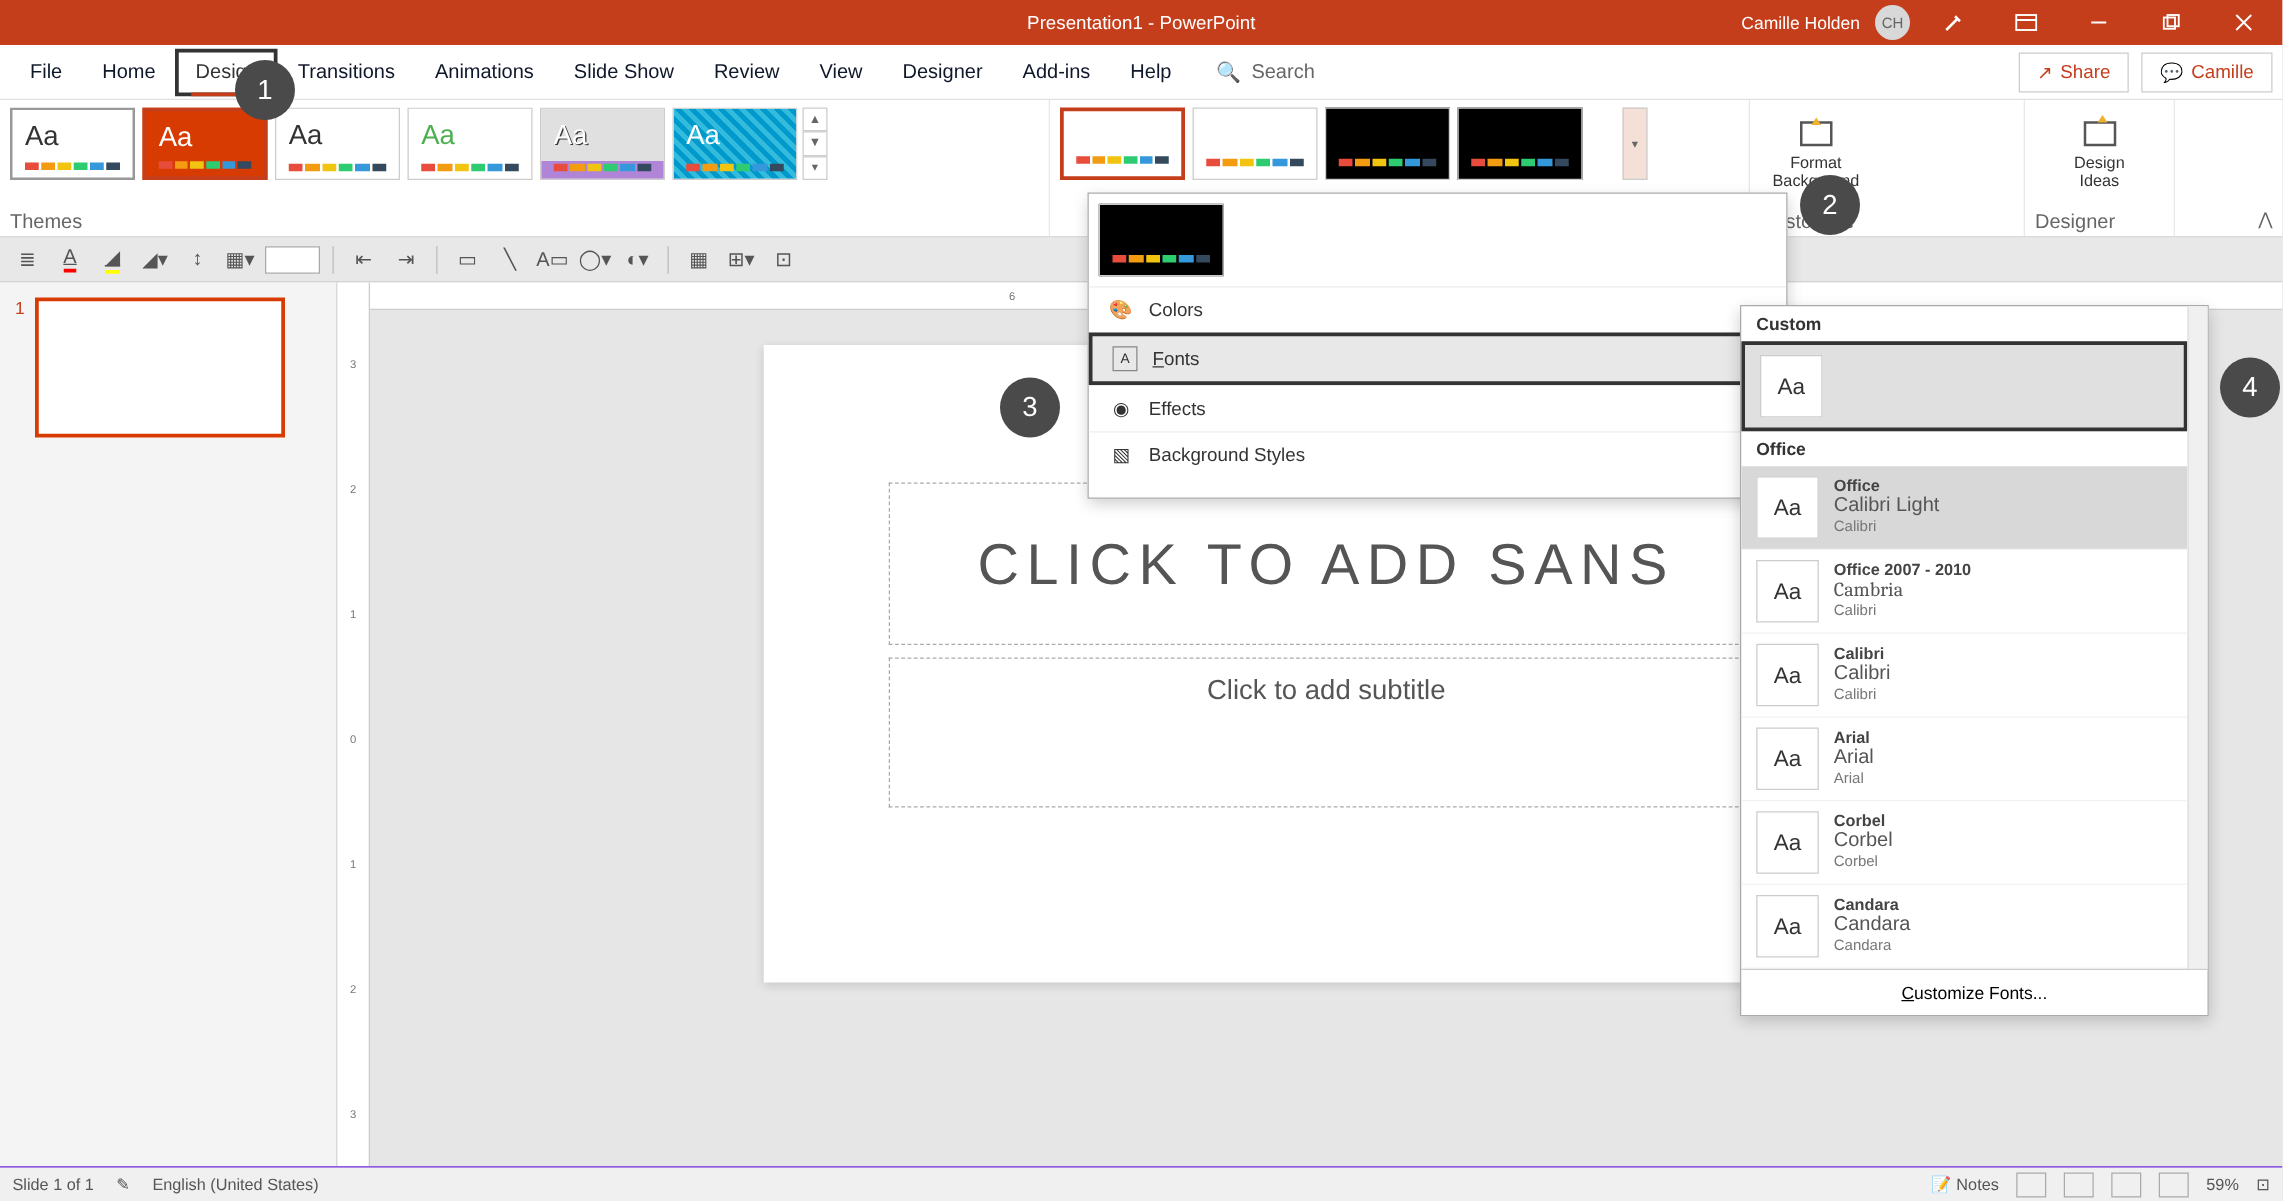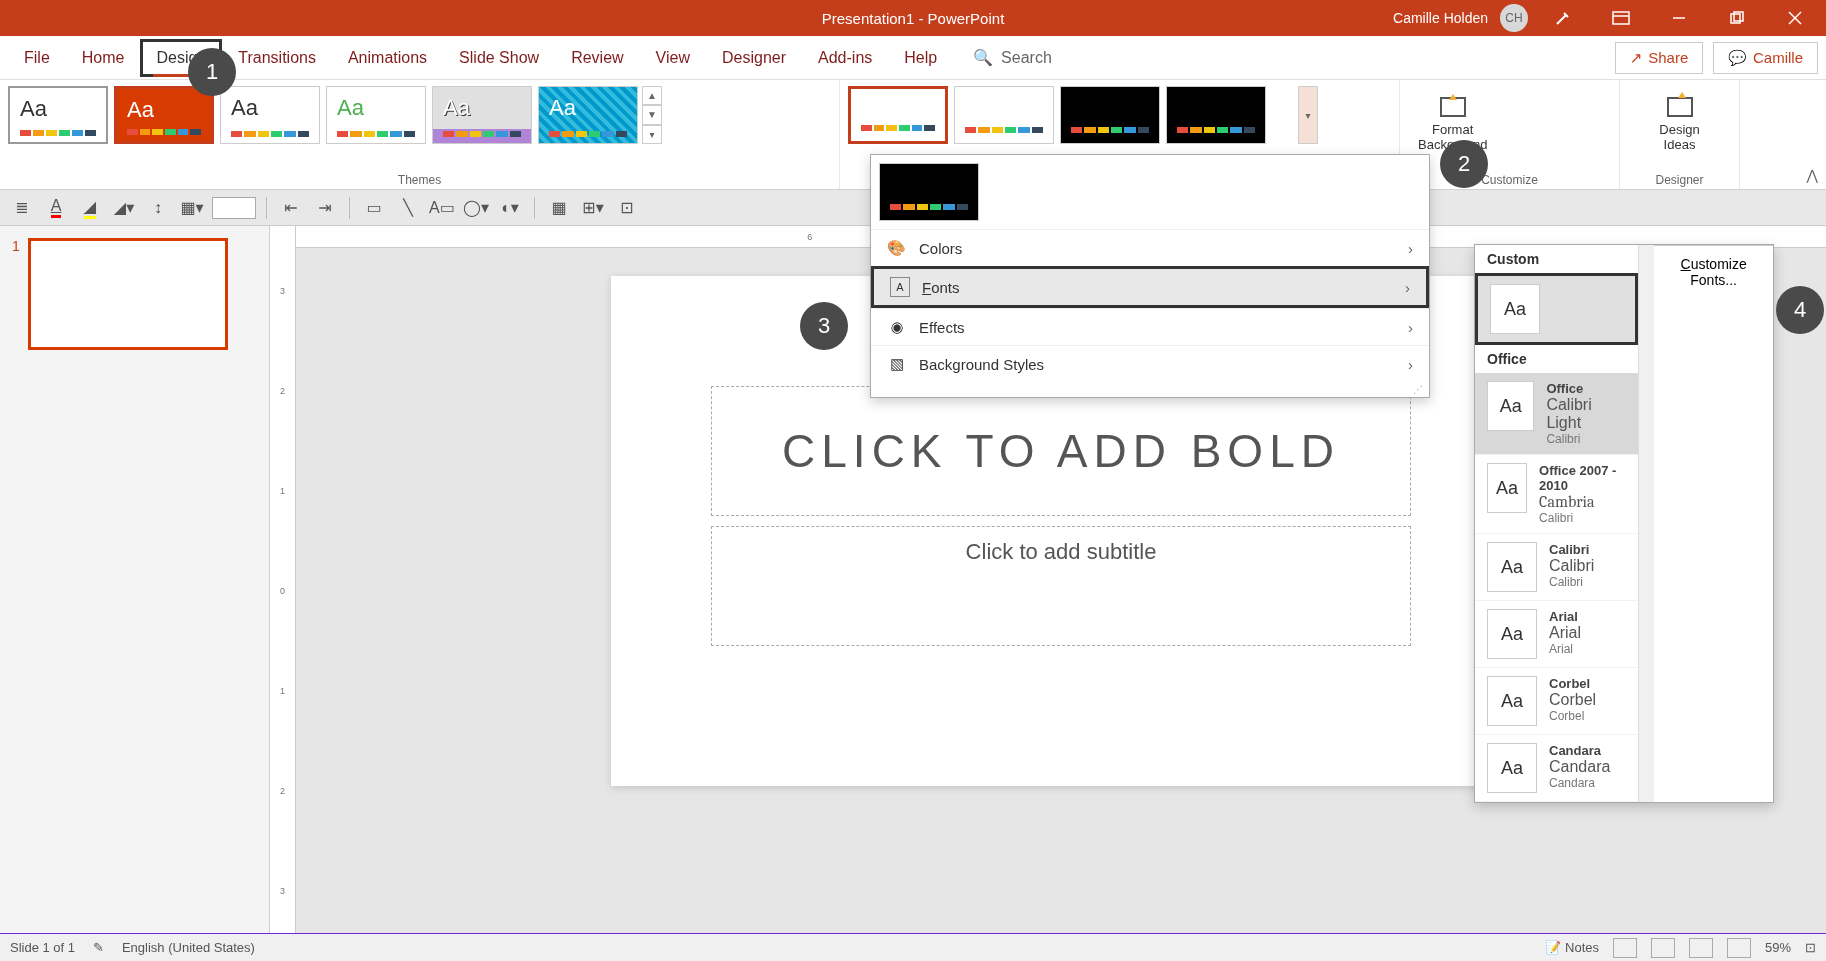--- a/index.html
+++ b/index.html
@@ -9,31 +9,31 @@
 .titlebar { background: #c43e1c; height: 36px; display: flex; align-items: center; color: #fff; position: relative; }
 .titlebar .app-title { position: absolute; left: 50%; transform: translateX(-50%); font-size: 15px; }
 .titlebar .user-area { margin-left: auto; display: flex; align-items: center; gap: 12px; padding-right: 8px; }
 .titlebar .user-name { font-size: 14px; }
 .titlebar .avatar { width: 28px; height: 28px; border-radius: 50%; background: #d8d8d8; color: #666; font-size: 12px; display: flex; align-items: center; justify-content: center; }
 .titlebar .win-btn { width: 46px; height: 36px; display: flex; align-items: center; justify-content: center; cursor: pointer; }
 .win-btn svg { stroke: #fff; fill: none; }
 
 
 .ribbon-tabs { background: #fff; height: 44px; display: flex; align-items: center; padding: 0 8px; border-bottom: 1px solid #e0e0e0; position: relative; }
-.ribbon-tabs .tab { padding: 10px 16px; font-size: 16px; color: #7f1d1d; cursor: pointer; }
+.ribbon-tabs .tab { padding: 10px 16px; font-size: 16px; color: #0f172a; cursor: pointer; }
 .ribbon-tabs .tab.active { border: 3px solid #333; padding: 7px 13px; color: #333; position: relative; }
 .ribbon-tabs .tab.active::after { content: ""; position: absolute; bottom: -3px; left: 10px; right: 10px; height: 3px; background: #c43e1c; }
 .ribbon-tabs .search { display: flex; align-items: center; gap: 8px; margin-left: 20px; color: #666; }
 .ribbon-tabs .right-actions { margin-left: auto; display: flex; gap: 10px; }
 .ribbon-tabs .action-btn { border: 1px solid #ccc; padding: 6px 14px; font-size: 15px; color: #c43e1c; cursor: pointer; background: #fff; display: flex; align-items: center; gap: 6px; }
 
 
 .ribbon { background: #fff; height: 110px; display: flex; border-bottom: 1px solid #d0d0d0; position: relative; }
 .ribbon-group { border-right: 1px solid #e8e8e8; padding: 6px 8px 2px; display: flex; flex-direction: column; }
-.ribbon-group-label { font-size: 12px; color: #666; text-align: center; margin-top: auto; padding-top: 4px; }
+.ribbon-group-label { font-size: 16px; color: #666; margin-top: auto; padding-top: 4px; }
 .themes-gallery { display: flex; gap: 6px; overflow: hidden; }
 .theme-thumb { width: 100px; height: 58px; border: 1px solid #ccc; background: #fff; position: relative; cursor: pointer; }
 .theme-thumb.selected { border: 3px solid #c43e1c; }
 .theme-thumb .aa { position: absolute; top: 8px; left: 10px; font-size: 22px; color: #333; }
 .theme-thumb .bar { position: absolute; bottom: 6px; left: 10px; right: 10px; height: 6px; display: flex; gap: 2px; }
 .theme-thumb .bar span { flex: 1; }
 .theme-thumb.orange { background: #d83b01; }
 .theme-thumb.orange .aa { color: #fff; }
 .theme-thumb.green .aa { color: #4CAF50; }
 .theme-thumb.purple { background: linear-gradient(to bottom, #e0e0e0 75%, #b085d8 75%); }
@@ -79,21 +79,21 @@
 .variants-menu { position: absolute; top: 154px; left: 870px; width: 560px; border: 1px solid #aaa; background: #fff; box-shadow: 0 4px 12px rgba(0,0,0,.2); z-index: 50; }
 .variants-menu .row5 { padding: 8px; display: flex; gap: 6px; }
 .variants-menu .row5 .variant-thumb { width: 100px; height: 58px; }
 .variants-menu .menu-item { display: flex; align-items: center; padding: 8px 16px; font-size: 15px; color: #333; cursor: pointer; gap: 12px; border-top: 1px solid #eee; position: relative; }
 .variants-menu .menu-item.fonts-hl { border: 3px solid #333; background: #e8e8e8; }
 .variants-menu .menu-item .chev { margin-left: auto; color: #666; }
 .variants-menu .menu-item .ico { width: 20px; height: 20px; display: flex; align-items: center; justify-content: center; }
 .variants-menu .resize-grip { text-align: right; padding: 2px 6px; color: #aaa; font-size: 10px; }
 
 
-.fonts-flyout { position: absolute; top: 244px; left: 1474px; width: 300px; border: 1px solid #aaa; background: #fff; box-shadow: 0 4px 12px rgba(0,0,0,.2); z-index: 60; max-height: 700px; display: flex; }
+.fonts-flyout { position: absolute; top: 244px; left: 1392px; width: 375px; border: 1px solid #aaa; background: #fff; box-shadow: 0 4px 12px rgba(0,0,0,.2); z-index: 60; max-height: 700px; display: flex; flex-direction: column; }
 .fonts-flyout .section-header { padding: 6px 12px; font-weight: bold; font-size: 14px; color: #333; }
 .fonts-flyout .font-item { display: flex; gap: 12px; padding: 8px 12px; cursor: pointer; border-bottom: 1px solid #f2f2f2; }
 .fonts-flyout .font-item.selected { background: #e0e0e0; border: 3px solid #333; }
 .fonts-flyout .font-item.sel2 { background: #d8d8d8; }
 .fonts-flyout .font-thumb { width: 50px; height: 50px; border: 1px solid #ccc; background: #fff; display: flex; align-items: center; justify-content: center; font-size: 18px; color: #333; }
 .fonts-flyout .font-text { display: flex; flex-direction: column; }
 .fonts-flyout .font-name { font-size: 13px; font-weight: bold; color: #444; }
 .fonts-flyout .font-major { font-size: 16px; color: #555; }
 .fonts-flyout .font-minor { font-size: 12px; color: #777; }
 .fonts-flyout .customize { padding: 10px; text-align: center; border-top: 1px solid #ccc; cursor: pointer; font-size: 14px; }
@@ -379,21 +379,21 @@
         <div class="tick" style="top:160px">2</div>
         <div class="tick" style="top:260px">1</div>
         <div class="tick" style="top:360px">0</div>
         <div class="tick" style="top:460px">1</div>
         <div class="tick" style="top:560px">2</div>
         <div class="tick" style="top:660px">3</div>
     </div>
     <div class="h-ruler">6 5 4 3 2 1 0 1</div>
     <div class="slide-canvas-wrap">
       <div class="slide-canvas">
-        <div class="placeholder-title">CLICK TO ADD BOLD</div>
+        <div class="placeholder-title">CLICK TO ADD SANS</div>
         <div class="placeholder-sub">Click to add subtitle</div>
       </div>
     </div>
   </div>
 </div>
 
 <div class="variants-menu">
   <div class="row5">
     <div class="variant-thumb dark">
         <div class="bar colorbar">

